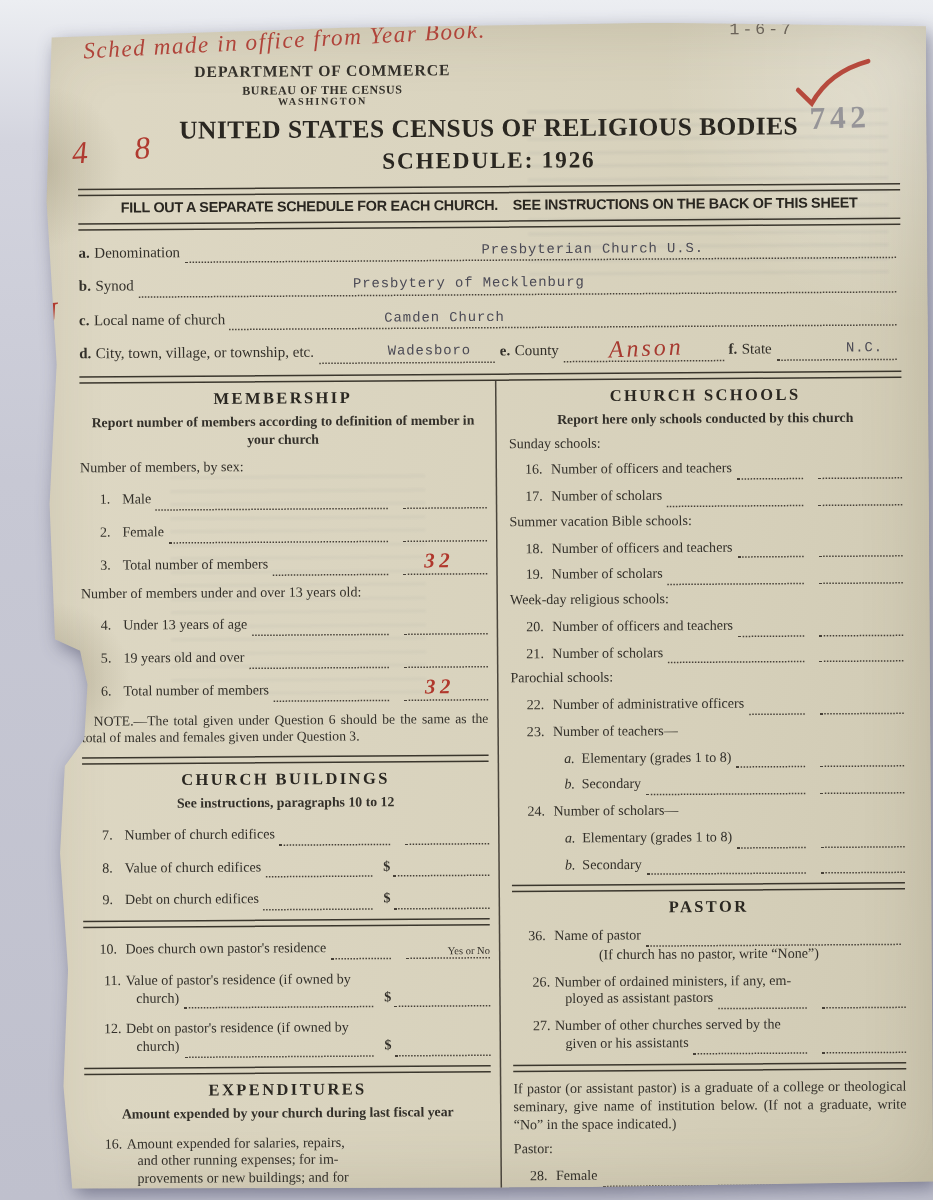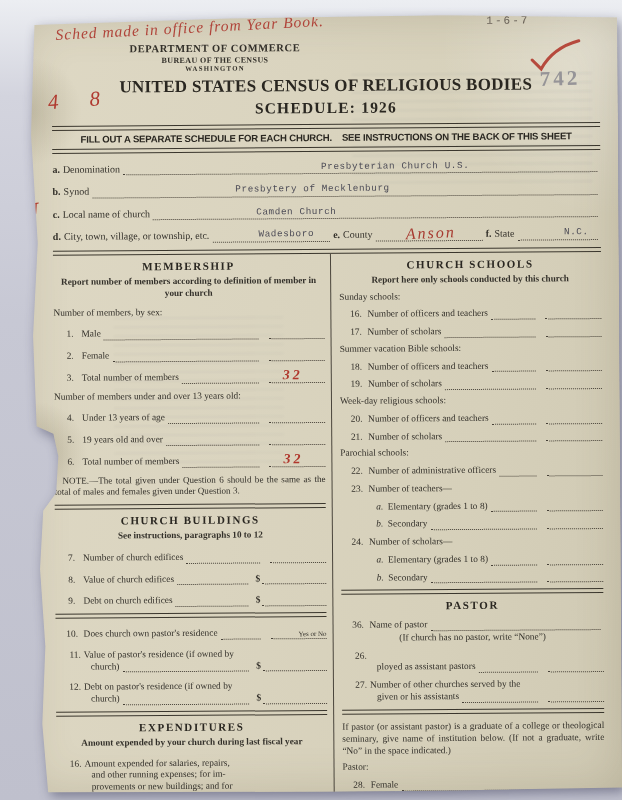--- a/index.html
+++ b/index.html
@@ -372,20 +372,21 @@
             <div class="sect-title">PASTOR</div>
             <div class="q">
               <span class="num">36.</span>
               <span class="txt">Name of pastor</span>
               <span class="leader"></span>
             </div>
             <div class="qcenter">(If church has no pastor, write “None”)</div>
             <div class="qml">
               <div class="fl">
                 <span class="num">26.</span>
+                <span class="txt">Number of ordained ministers, if any, em-</span>
               </div>
               <div class="ll">
                 <span class="txt">ployed as assistant pastors</span>
                 <span class="leader"></span>
                 <span class="ans"></span>
               </div>
             </div>
             <div class="qml">
               <div class="fl">
                 <span class="num">27.</span>

